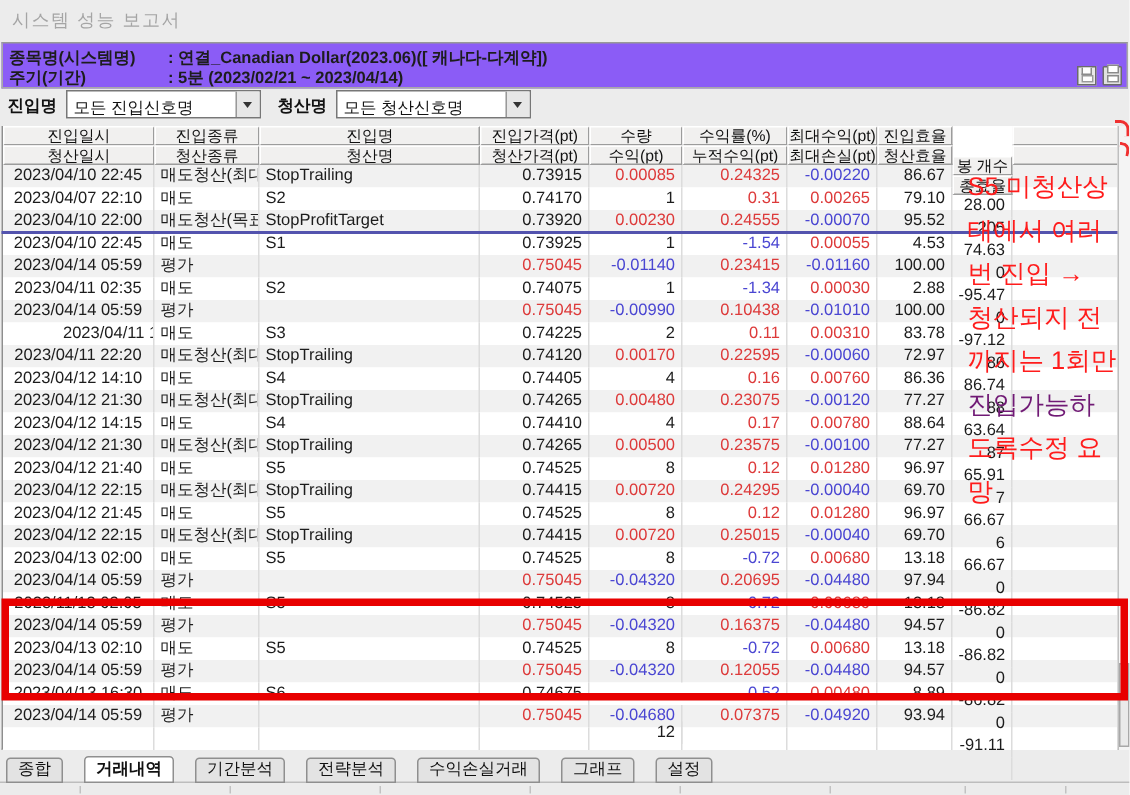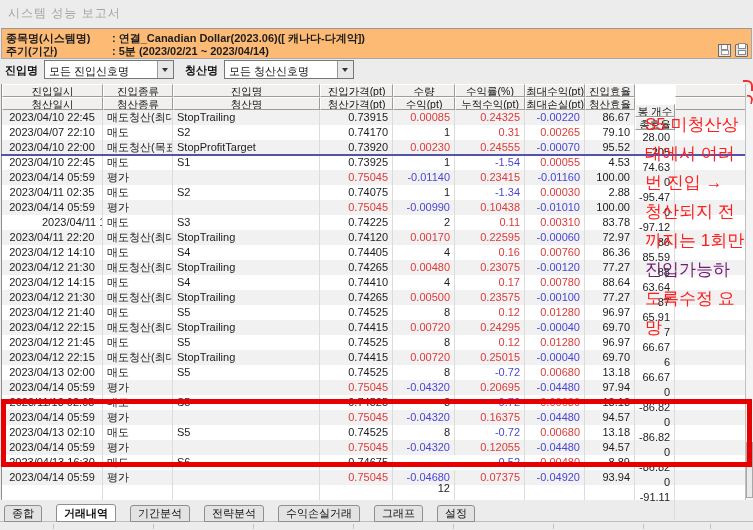--- a/index.html
+++ b/index.html
@@ -1,21 +1,21 @@
 <!DOCTYPE html>
 <html><head>
 <meta charset="utf-8">
 <style>
   html,body{margin:0;padding:0;}
   .screen{position:relative;width:753px;height:530px;background:#ececec;
     font-family:"Liberation Sans",sans-serif;overflow:hidden;-webkit-font-smoothing:antialiased;}
   .win-title{position:absolute;left:8px;top:5px;font-size:12px;color:#a5a5a5;letter-spacing:1px;}
 
   
-  .info-panel{position:absolute;left:1px;top:28px;width:749px;height:29px;background:#fdba74;
+  .info-panel{position:absolute;left:1px;top:28px;width:749px;height:29px;background:#8b5cf6;
     border:1px solid #a8a8a8;border-top-color:#989898;}
   .info-line{position:absolute;left:4px;height:13px;font-size:11px;color:#1d1d1d;font-weight:bold;white-space:nowrap;}
   .info-line .lbl{display:inline-block;width:106px;}
   .il1{top:2px;} .il2{top:15px;}
   .top-icons{position:absolute;right:3px;top:15px;display:flex;gap:4px;}
   .icon-box{width:11px;height:11px;position:relative;}
   .floppy{border:1px solid #6b6b6b;background:#e9e9e9;}
   .floppy:before{content:"";position:absolute;left:2px;top:0;width:5px;height:4px;background:#fdfdfd;border:1px solid #8a8a8a;border-top:none;}
   .floppy:after{content:"";position:absolute;left:2px;bottom:1px;width:6px;height:3px;background:#fdfdfd;border:1px solid #9a9a9a;}
   .printer{border:1px solid #6b6b6b;background:#e0e0e0;border-radius:1px;}
@@ -226,21 +226,21 @@
         </div>
         <div class="brow bg-alt">
           <div class="bcell c0 al-c" style="color: rgb(28, 28, 28);">2023/04/11 22:20</div>
           <div class="bcell c1 al-l" style="color: rgb(28, 28, 28);">매도청산(최대</div>
           <div class="bcell c2 al-l" style="color: rgb(28, 28, 28);">StopTrailing</div>
           <div class="bcell c3 al-r" style="color: rgb(28, 28, 28);">0.74120</div>
           <div class="bcell c4 al-r" style="color: rgb(221, 58, 58);">0.00170</div>
           <div class="bcell c5 al-r" style="color: rgb(221, 58, 58);">0.22595</div>
           <div class="bcell c6 al-r" style="color: rgb(74, 70, 210);">-0.00060</div>
           <div class="bcell c7 al-r" style="color: rgb(28, 28, 28);">72.97</div>
-          <div class="bcell c8 al-r" style="color: rgb(28, 28, 28);">85.59</div>
+          <div class="bcell c8 al-r" style="color: rgb(28, 28, 28);">86.74</div>
           <div class="bcell cf"></div>
         </div>
         <div class="brow bg-wht">
           <div class="bcell c0 al-c" style="color: rgb(28, 28, 28);">2023/04/12 14:10</div>
           <div class="bcell c1 al-l" style="color: rgb(28, 28, 28);">매도</div>
           <div class="bcell c2 al-l" style="color: rgb(28, 28, 28);">S4</div>
           <div class="bcell c3 al-r" style="color: rgb(28, 28, 28);">0.74405</div>
           <div class="bcell c4 al-r" style="color: rgb(28, 28, 28);">4</div>
           <div class="bcell c5 al-r" style="color: rgb(221, 58, 58);">0.16</div>
           <div class="bcell c6 al-r" style="color: rgb(221, 58, 58);">0.00760</div>

